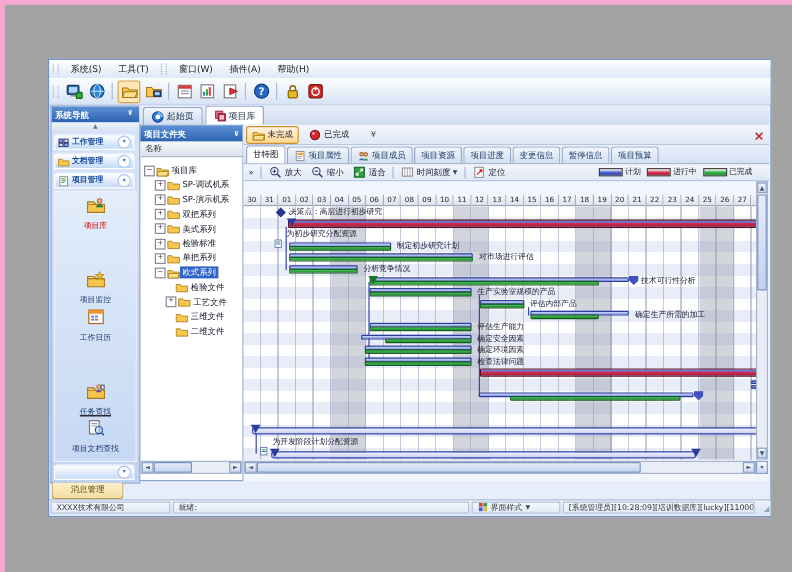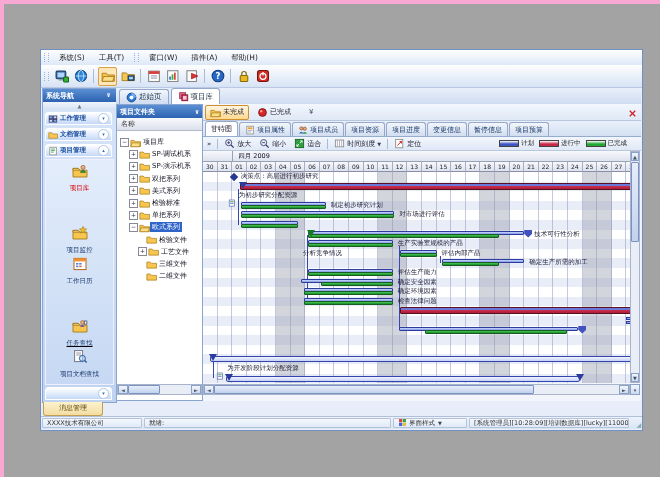--- a/index.html
+++ b/index.html
@@ -488,24 +488,20 @@
               <span class="lgsw" style="background:linear-gradient(180deg,#ffffff, #c82848 60%);"></span>
               <span>进行中</span>
             </span>
             <span class="lgi">
               <span class="lgsw" style="background:linear-gradient(180deg,#ffffff, #22a834 60%);"></span>
               <span>已完成</span>
             </span>
           </span>
         </div>
 
-      <div id="gmonth">
-          <span style="position: absolute; left: 29.2px; top: 0px; height: 11px; border-left: 1px solid rgb(152, 160, 184);"></span>
-          <span style="position: absolute; left: 35.2px; top: 1px;">四月 2009</span>
-        </div>
       <div id="gdays">
           <span class="dcell" style="left: 0px;">30</span>
           <span class="dcell" style="left: 14.6px;">31</span>
           <span class="dcell" style="left: 29.2px;">01</span>
           <span class="dcell" style="left: 43.8px;">02</span>
           <span class="dcell" style="left: 58.4px;">03</span>
           <span class="dcell" style="left: 73px;">04</span>
           <span class="dcell" style="left: 87.6px;">05</span>
           <span class="dcell" style="left: 102.2px;">06</span>
           <span class="dcell" style="left: 116.8px;">07</span>
@@ -556,21 +552,21 @@
             </svg></span>
           <span class="glabel" style="left: 35.82px; top: 19.2px;">为初步研究分配资源</span>
           <div class="bar-plan" style="left: 37.96px; top: 29.8px; width: 84.68px;"></div>
           <div class="bar-done" style="left: 37.96px; top: 32.8px; width: 84.68px;"></div>
           <span class="glabel" style="left: 127.64px; top: 28.8px;">制定初步研究计划</span>
           <div class="bar-plan" style="left: 37.96px; top: 39.4px; width: 153.3px;"></div>
           <div class="bar-done" style="left: 37.96px; top: 42.4px; width: 153.3px;"></div>
           <span class="glabel" style="left: 196.26px; top: 38.4px; text-align: right;">对市场进行评估</span>
           <div class="bar-plan" style="left: 37.96px; top: 49px; width: 56.94px;"></div>
           <div class="bar-done" style="left: 37.96px; top: 52px; width: 56.94px;"></div>
-          <span class="glabel" style="left: 99.9px; top: 48px; margin-top: 29px;">分析竞争情况</span>
+          <span class="glabel" style="left: 99.9px; top: 48px;">分析竞争情况</span>
           <div class="bar-plan" style="left: 105.12px; top: 58.6px; width: 216.08px;"></div>
           <div class="bar-done" style="left: 105.12px; top: 61.6px; width: 191.26px;"></div>
           <div class="mk-tri green" style="left: 104.12px; top: 57.6px;"></div>
           <div class="mk-pent" style="left: 321.2px; top: 57.6px;"></div>
           <span class="glabel" style="left: 331.2px; top: 57.6px;">技术可行性分析</span>
           <div class="bar-plan" style="left: 105.12px; top: 68.2px; width: 84.68px;"></div>
           <div class="bar-done" style="left: 105.12px; top: 71.2px; width: 84.68px;"></div>
           <span class="glabel" style="left: 194.8px; top: 67.2px;">生产实验室规模的产品</span>
           <div class="bar-plan" style="left: 197.1px; top: 77.8px; width: 36.5px;"></div>
           <div class="bar-done" style="left: 197.1px; top: 80.8px; width: 36.5px;"></div>

